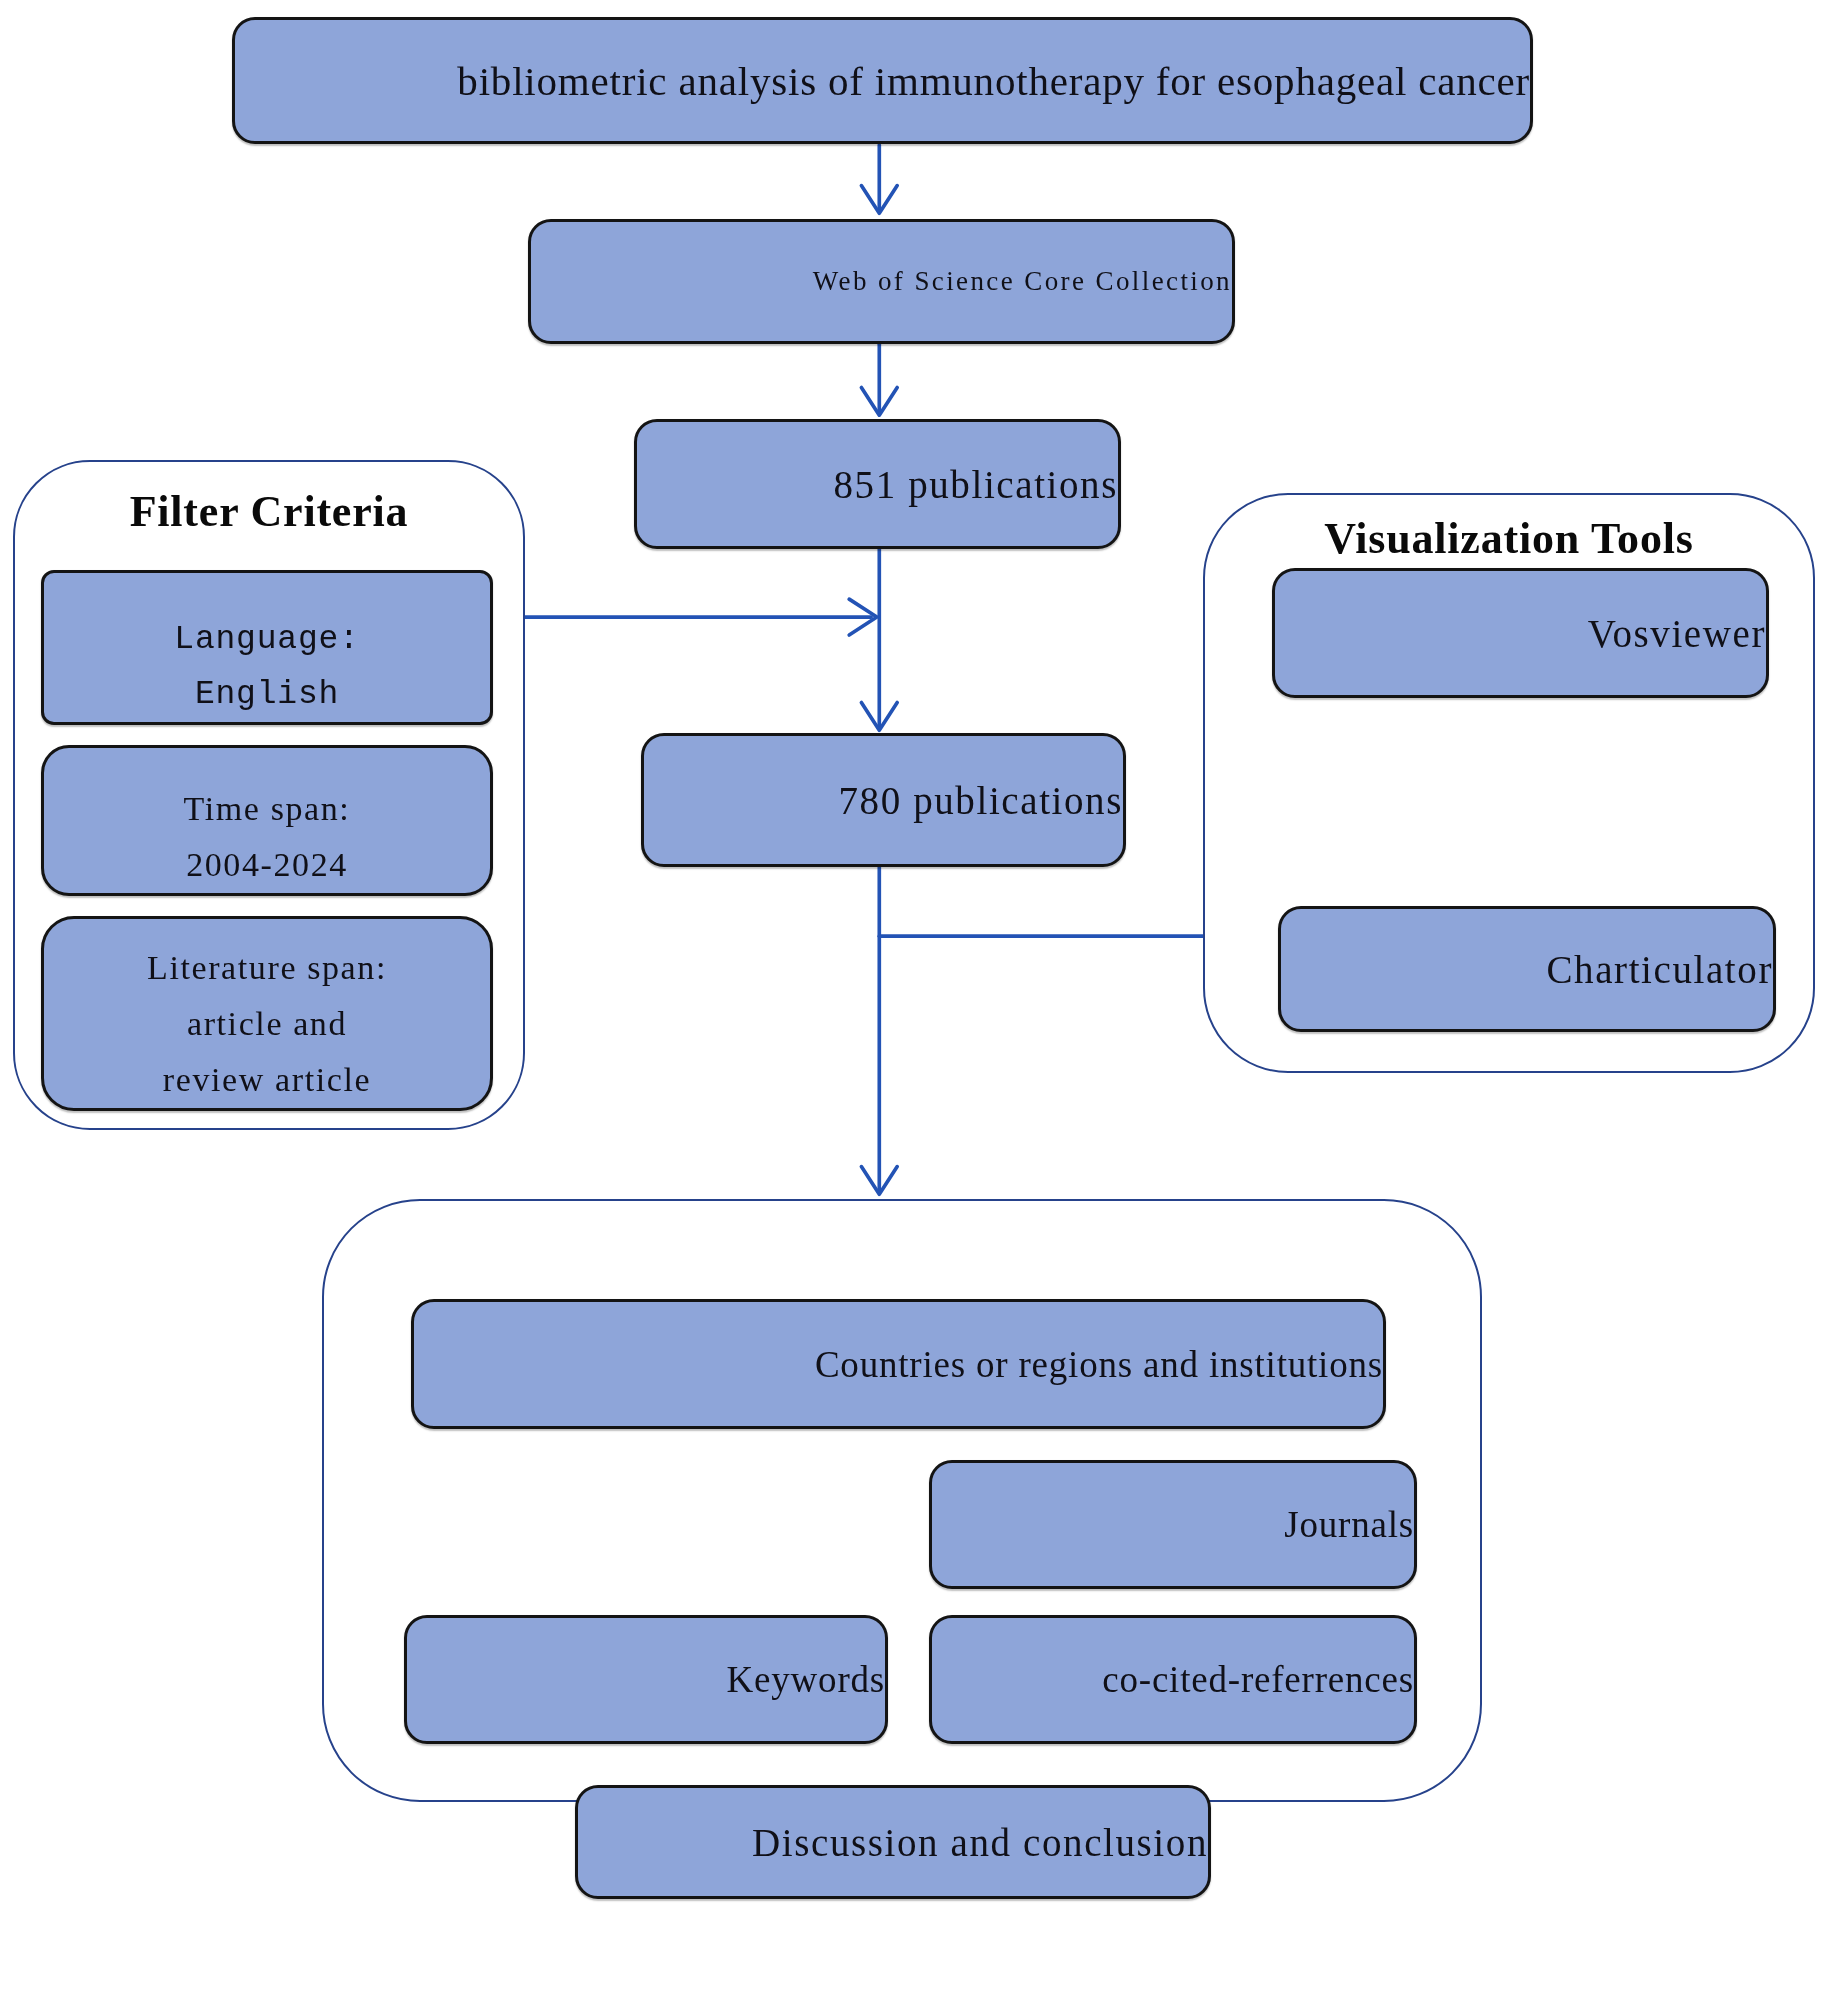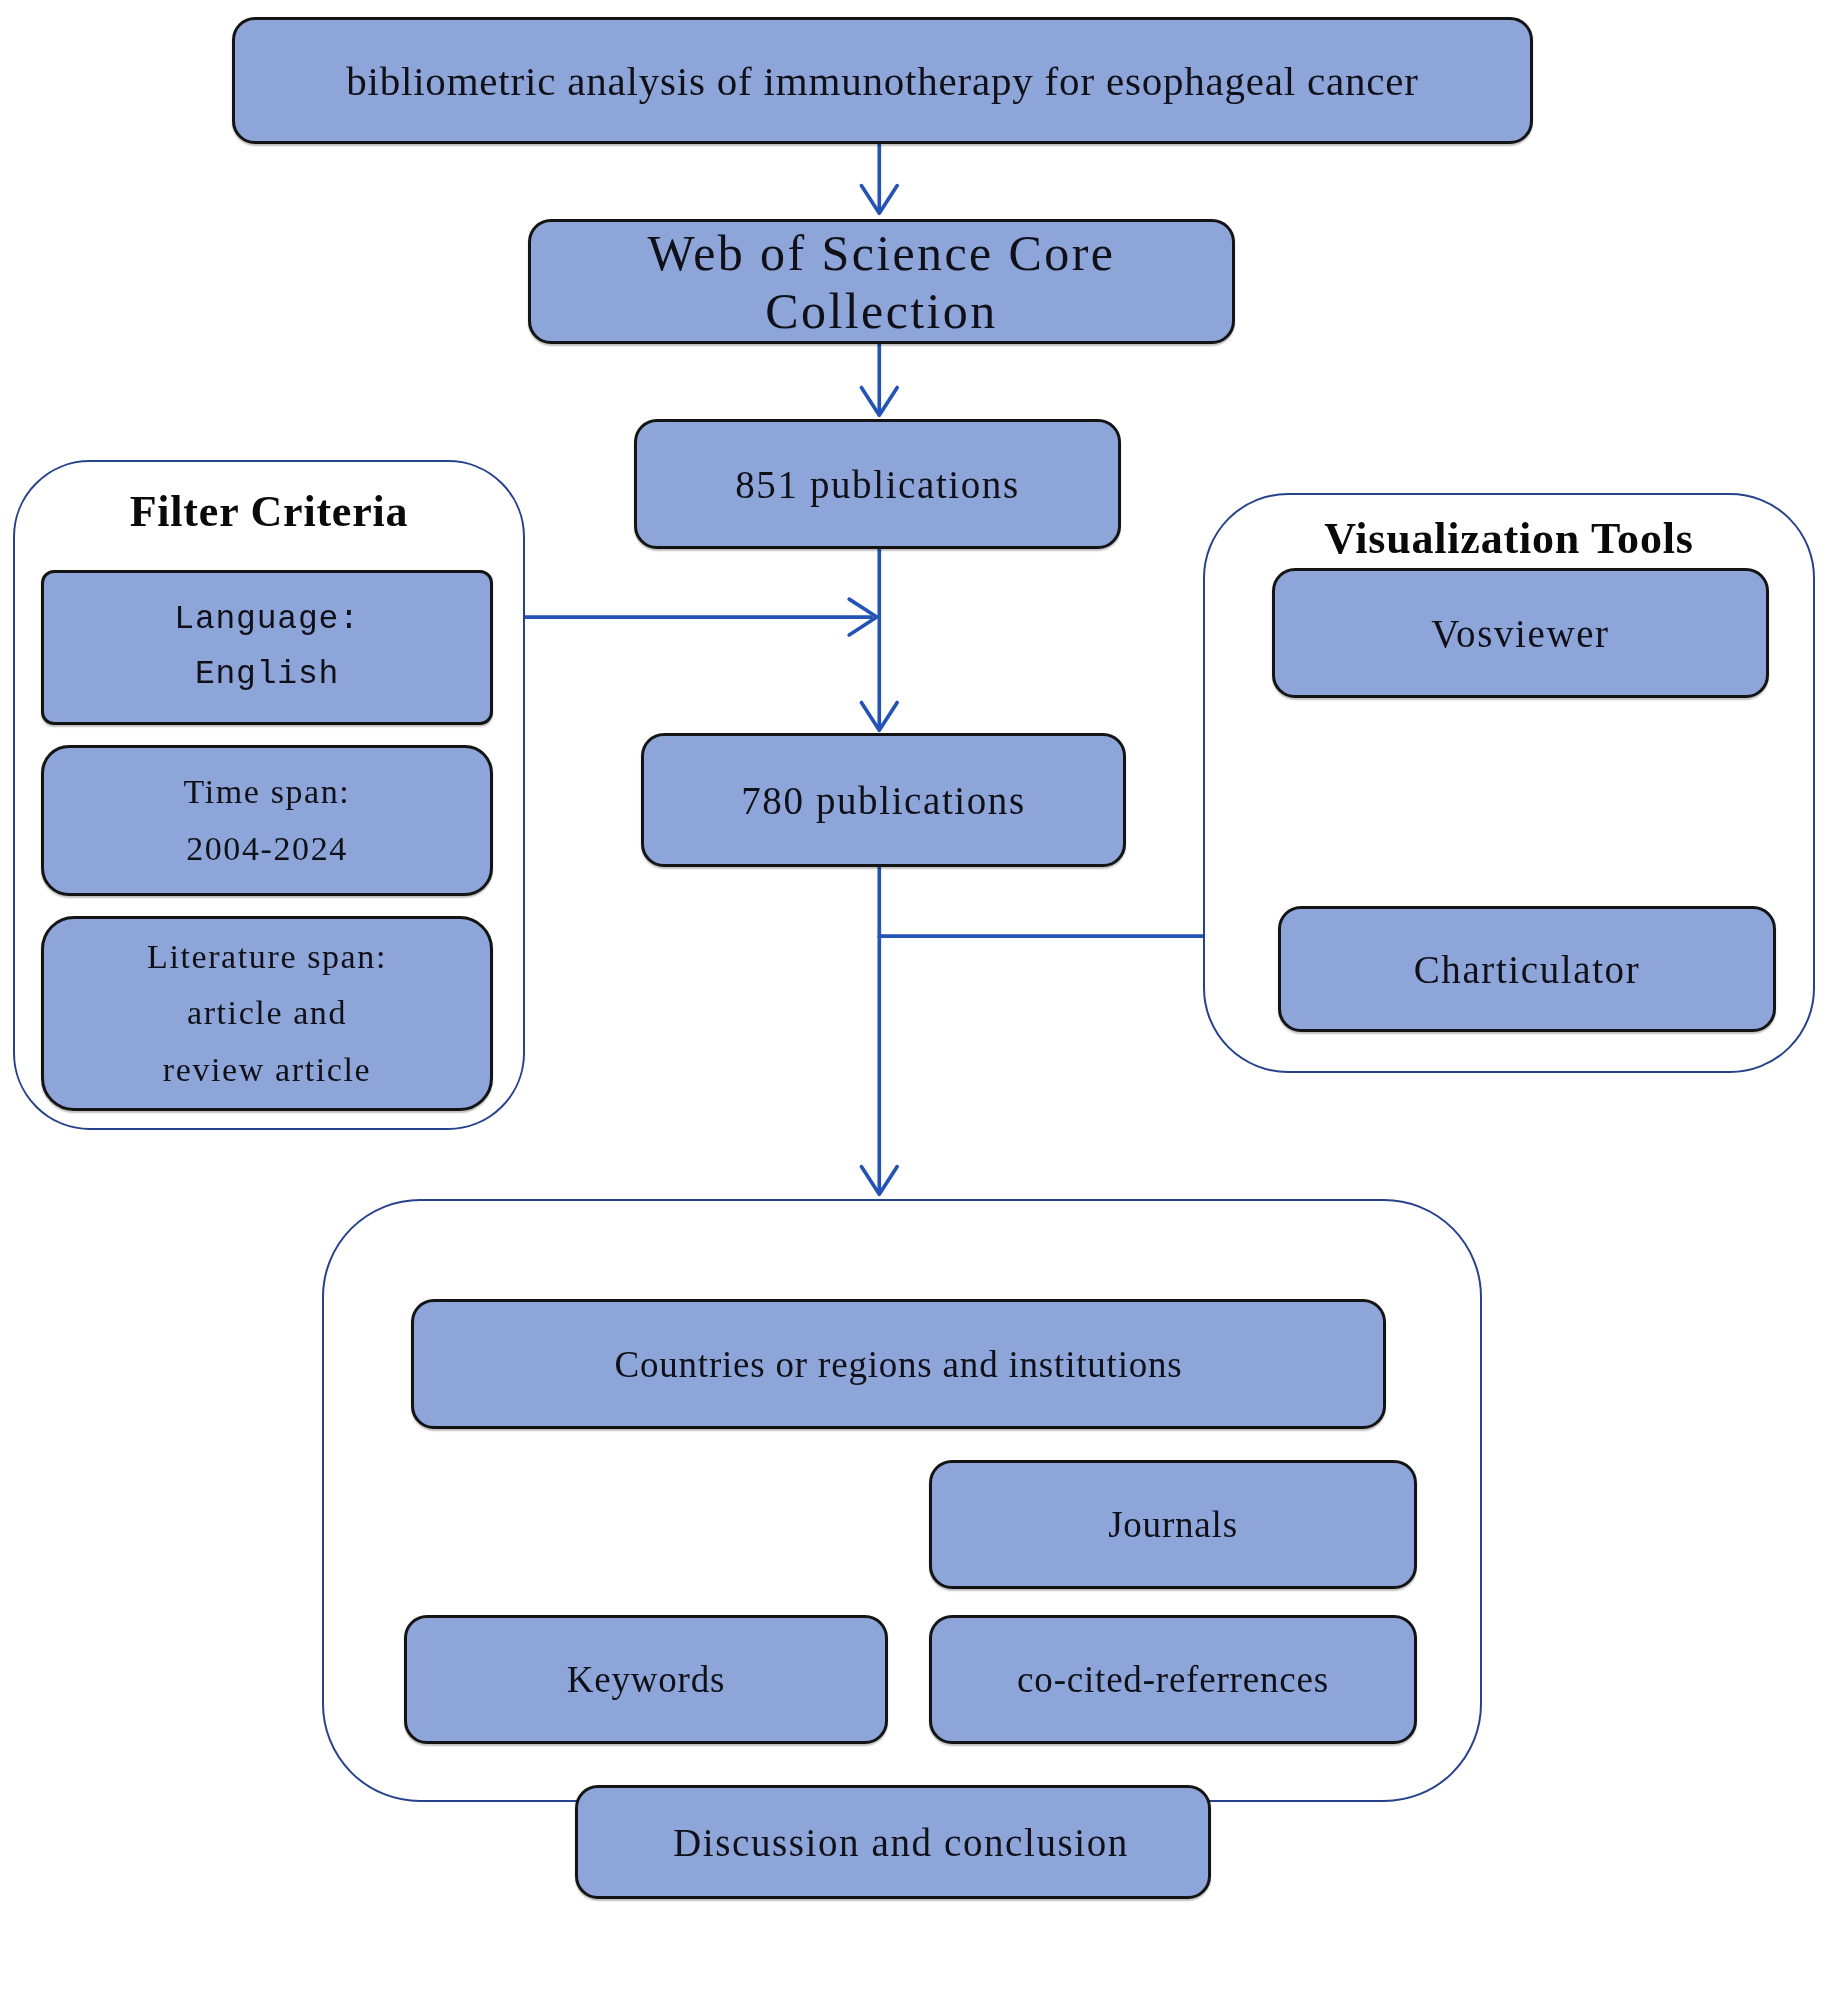--- a/index.html
+++ b/index.html
@@ -14,21 +14,21 @@
   svg.connectors{
     position:absolute;left:0;top:0;z-index:1;
   }
   
   .node{
     position:absolute;z-index:3;
     background:#8EA5D9;
     border:3.3px solid #141414;
     border-radius:23px;
     box-sizing:border-box;
-    display:flex;align-items:center;justify-content:center;
+    display:flex;align-items:center;justify-content:flex-end;
     text-align:center;
     font-size:39px;letter-spacing:1.6px;
     box-shadow:0 1.6px 1.6px rgba(0,0,0,0.25);
   }
   
   .container{
     position:absolute;z-index:2;
     background:#ffffff;
     border:2.8px solid #26428b;
     border-radius:90px;
@@ -41,21 +41,21 @@
     font-size:44px;
     letter-spacing:0.8px;
     color:#0a0a0a;
   }
   .node .line{display:block;}
   .multiline{flex-direction:column;line-height:1.65;}
   .mono{font-family:"Liberation Mono","DejaVu Sans Mono",monospace;font-size:33px;letter-spacing:0.8px;}
   .filter-item{font-size:34px;}
   .analysis-item{font-size:37px;letter-spacing:0.8px;}
   .top-node{font-size:41px;letter-spacing:0.8px;}
-  .wos-node{font-size:50px;letter-spacing:2.4px;}
+  .wos-node{font-size:27px;letter-spacing:2.4px;}
 </style>
 </head>
 <body>
 
 <div class="canvas">
 
   <svg class="connectors" width="1840" height="2001" viewBox="0 0 2260 2458" fill="none" stroke="#2353b5" stroke-width="4.5" stroke-linecap="round" stroke-linejoin="round">
 
     <line x1="1080" y1="178" x2="1080" y2="260"></line>
     <polyline points="1058,228 1080,262 1102,228"></polyline>

